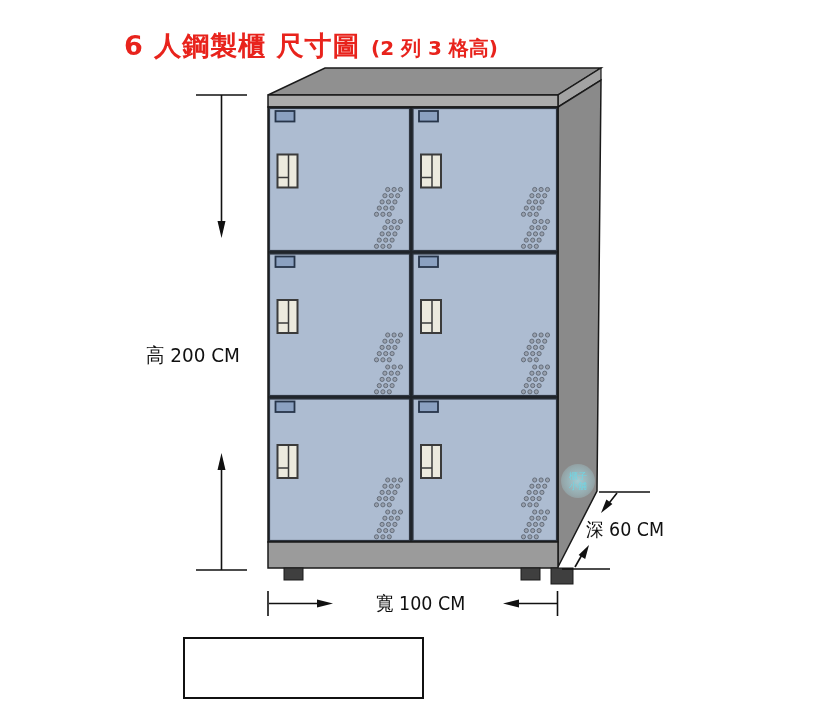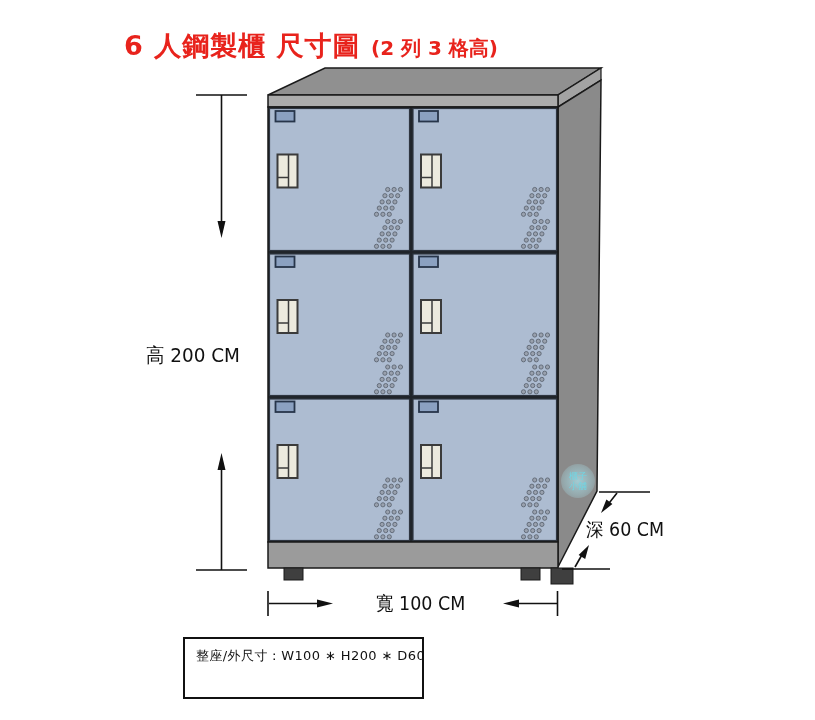--- a/index.html
+++ b/index.html
@@ -347,16 +347,15 @@
 
   <div class="dim-label" id="height-label">高 200 CM</div>
   <div class="dim-label" id="width-label">寬 100 CM</div>
   <div class="dim-label" id="depth-label">深 60 CM</div>
 
   <div class="watermark">
     <span>櫃子小舖</span>
   </div>
 
   <div class="spec-box">
-    <div>整座/外尺寸：W100 ∗ H200 ∗ D60</div>
   </div>
 
 </div>
 
 </body></html>

